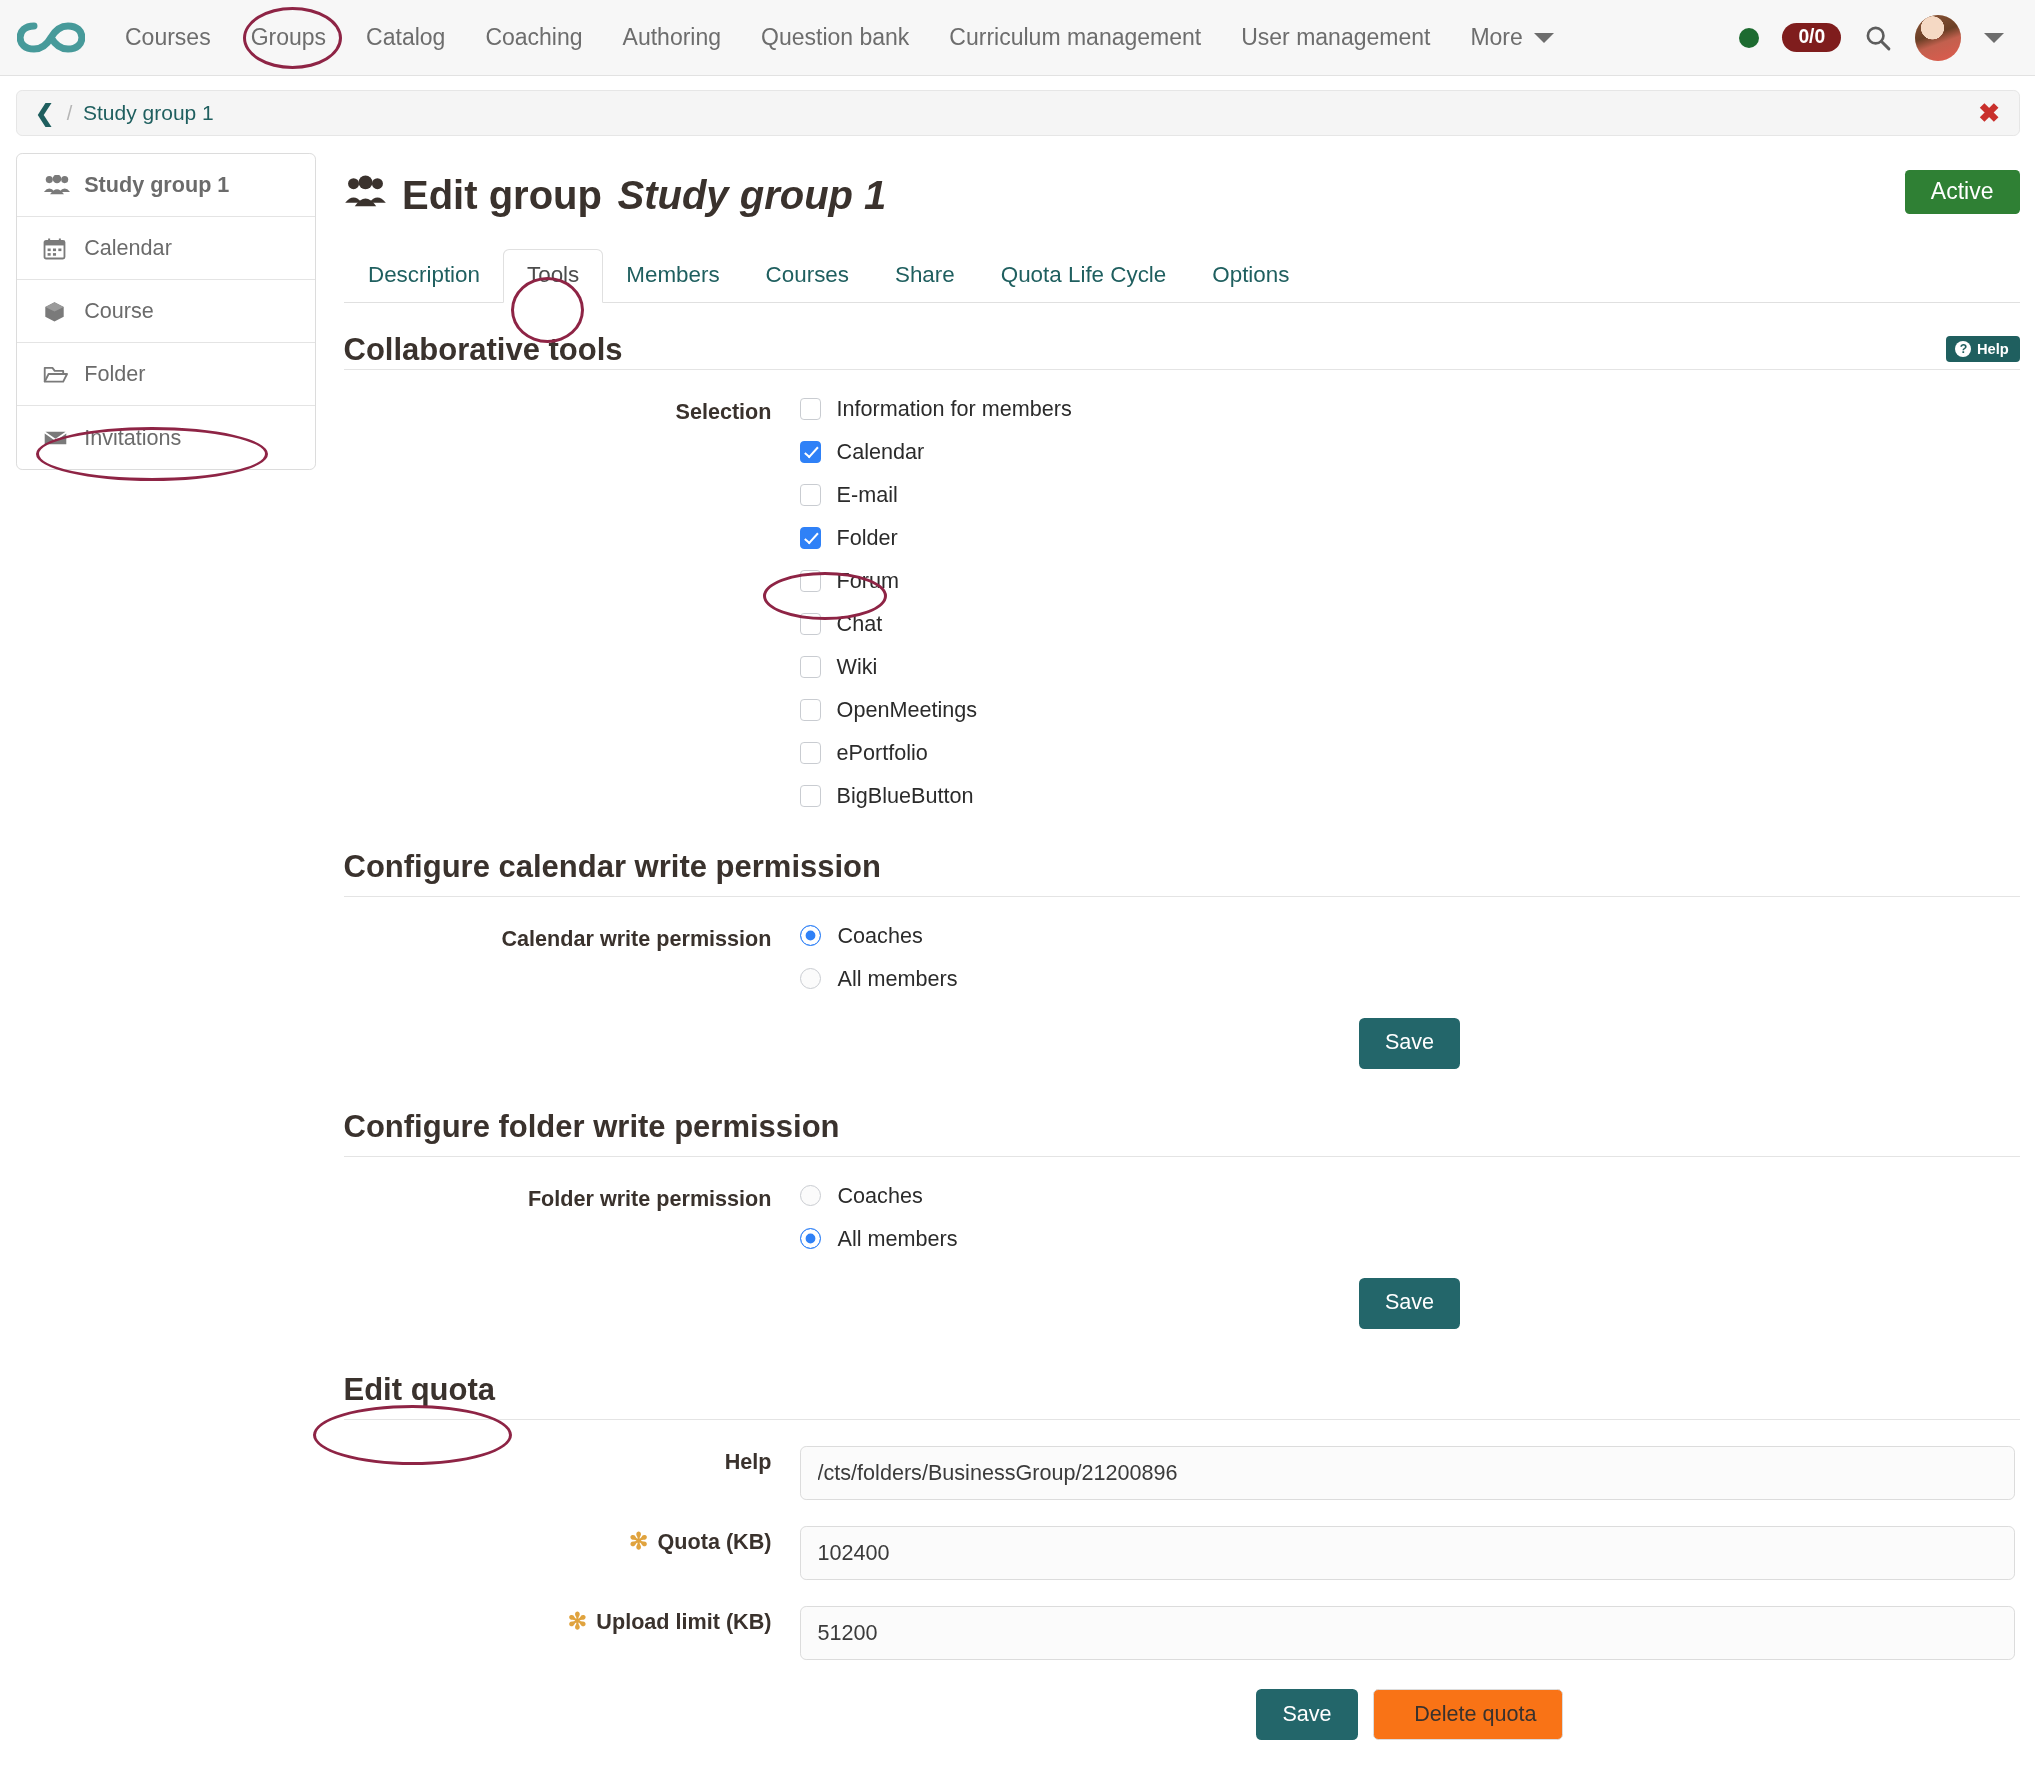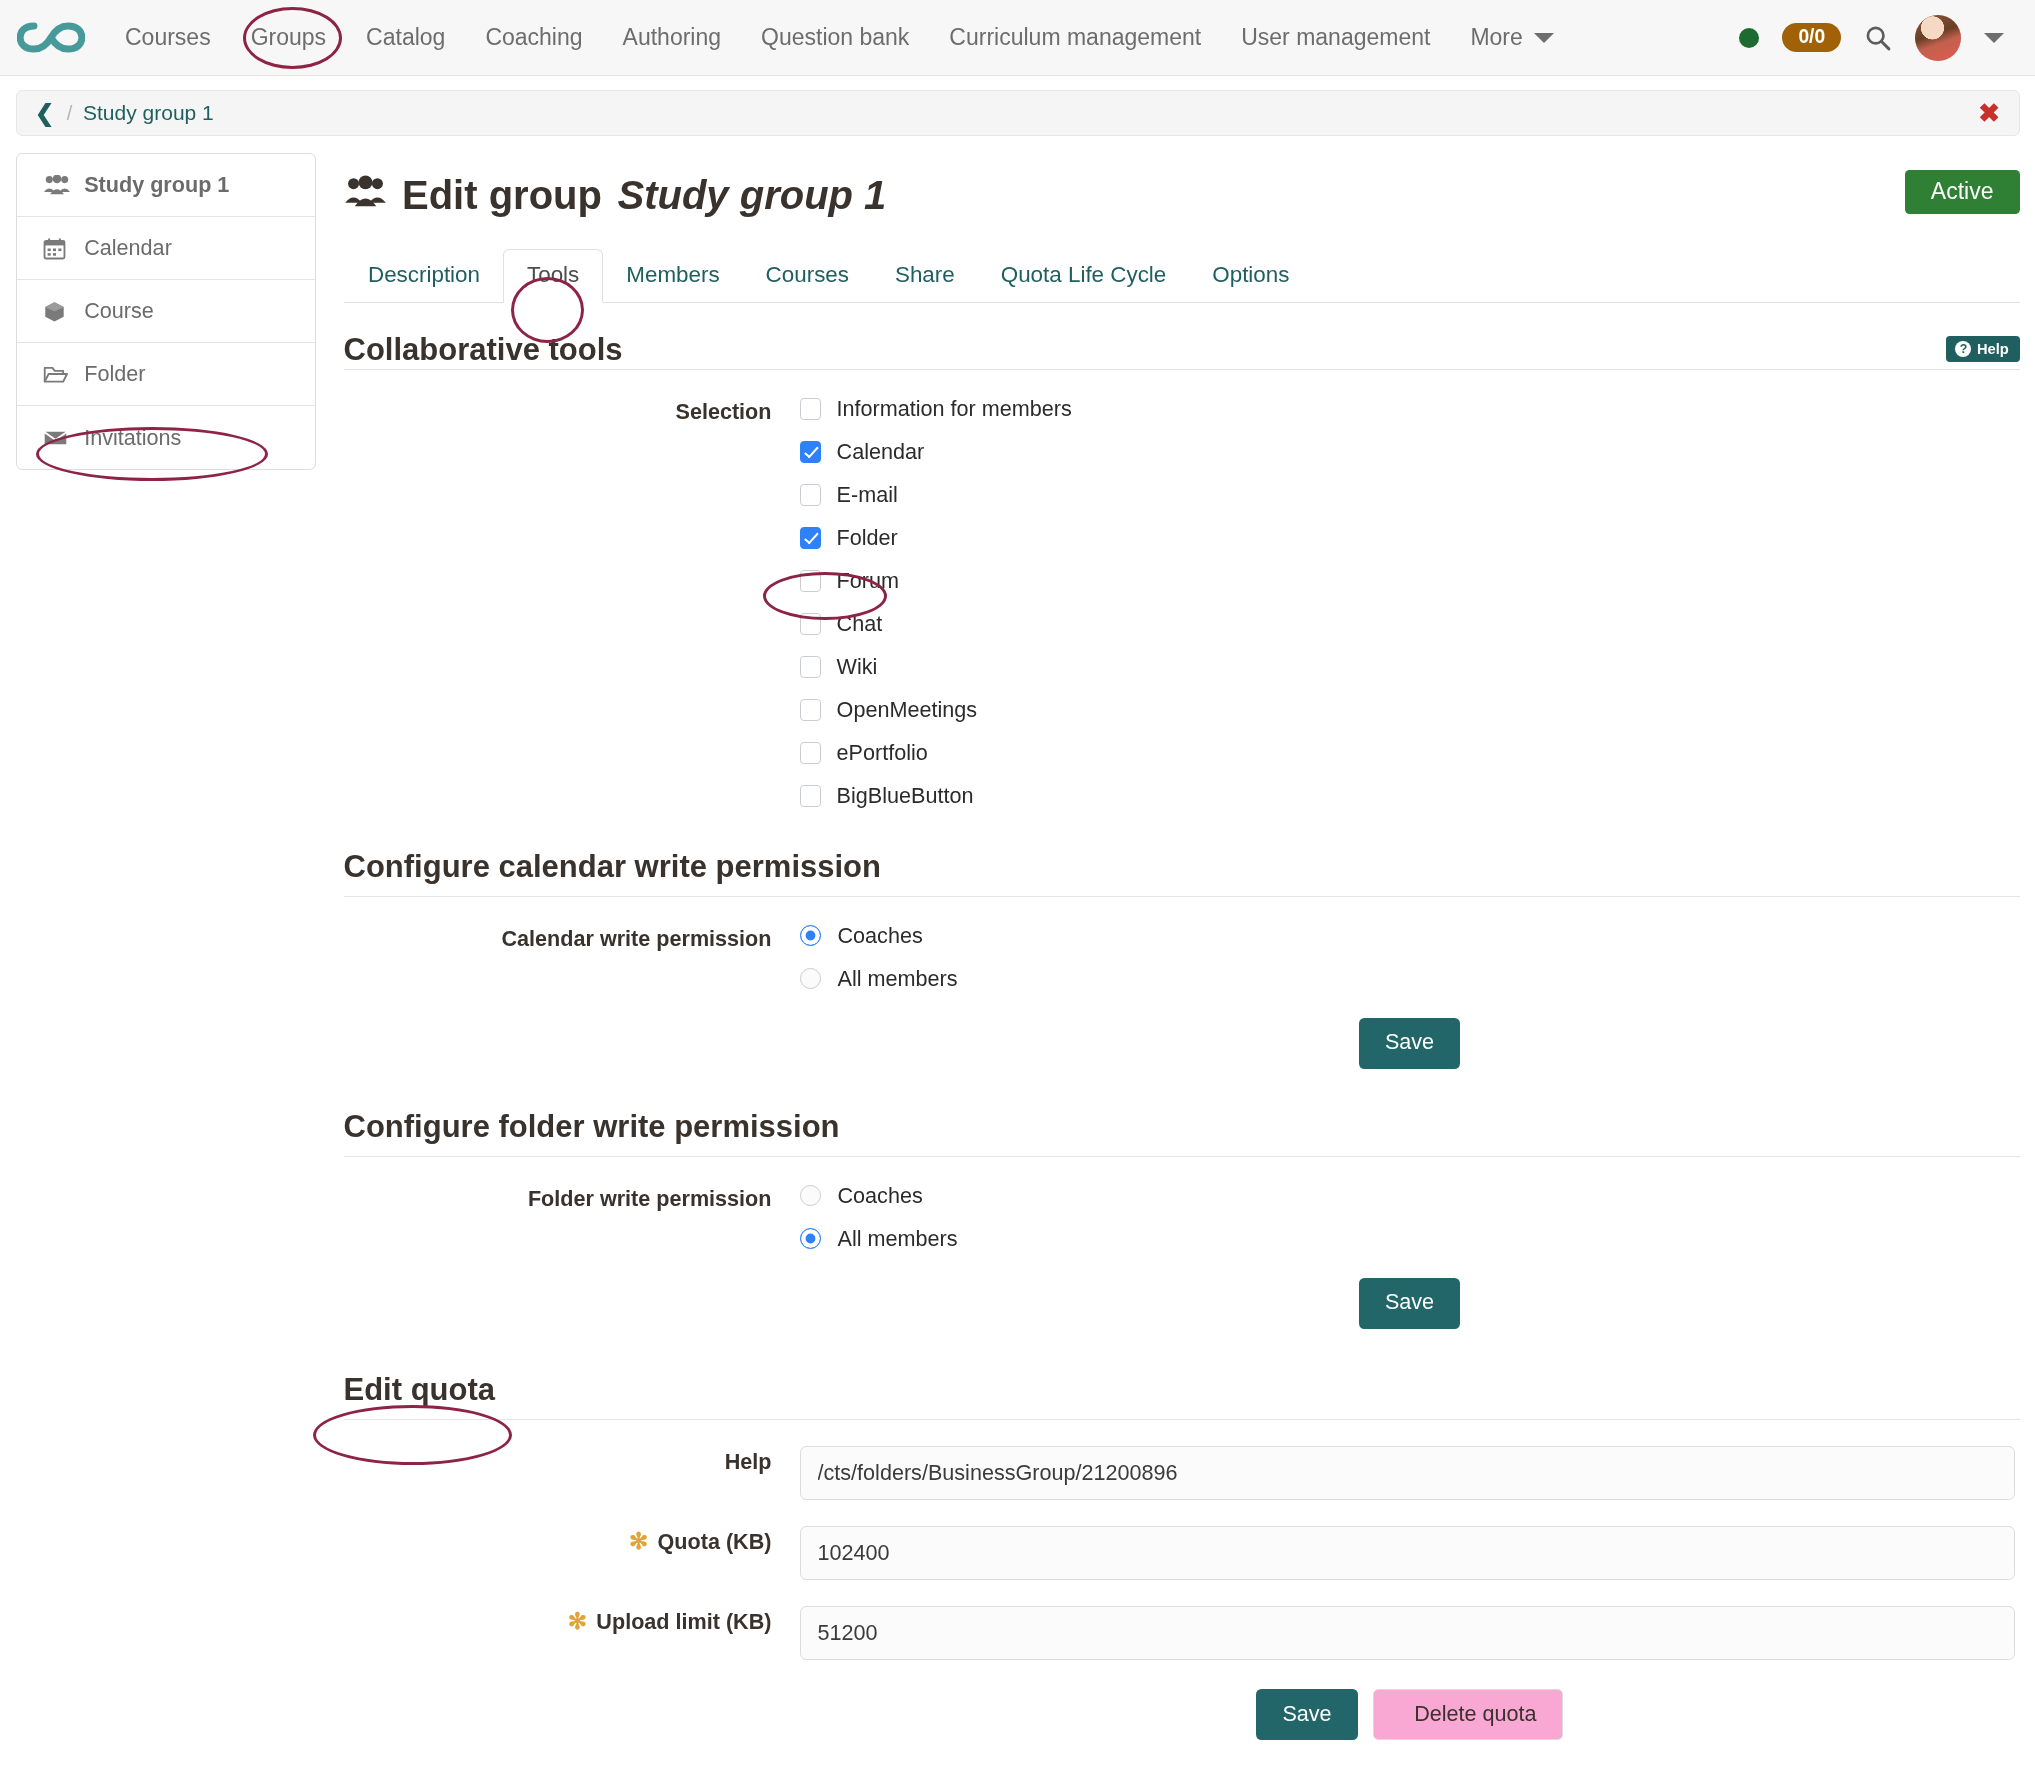--- a/index.html
+++ b/index.html
@@ -38,21 +38,21 @@
     display: flex;
     align-items: center;
     gap: 23px;
     padding-right: 10.8px;
   }
   .status-dot {
     width: 20px; height: 20px; border-radius: 50%;
     background: #1d6b30;
   }
   .badge-count {
-    background: #a16207;
+    background: #7f1d1d;
     color: #fff;
     font-size: 19.3px;
     font-weight: bold;
     border-radius: 17px;
     padding: 3.9px 16px 5.4px 16px;
     line-height: 1;
   }
   .search-icon svg { display:block; }
   .avatar {
     width: 46px; height: 46px; border-radius: 50%;
@@ -218,21 +218,21 @@
     border-color: #2f81f7; background: #2f81f7;
     box-shadow: inset 0 0 0 4.6px #ffffff;
   }
   .opt-label { font-size: 21.6px; color: #2b2b2b; }
 
   .btn {
     font-size: 21.6px; border-radius: 5.4px; padding: 10.8px 25px 12.4px 25px;
     cursor: pointer; border: 0.8px solid transparent; display:inline-block;
   }
   .btn-primary { background: #23666a; color: #fff; }
-  .btn-default { background: #f9a8d4; color: #3a322d; border: 0.8px solid #dcdcdc; padding-left: 40px; }
+  .btn-default { background: #f97316; color: #3a322d; border: 0.8px solid #dcdcdc; padding-left: 40px; }
   .btn-row { margin-top: 26px; display: flex; gap: 15.5px; justify-content: center; }
 
   .input {
     width: 100%;
     height: 54px;
     background: #fbfbfb;
     border: 0.8px solid #dcdcdc;
     border-radius: 6.2px;
     font-size: 21.6px;
     color: #3b3b3b;

